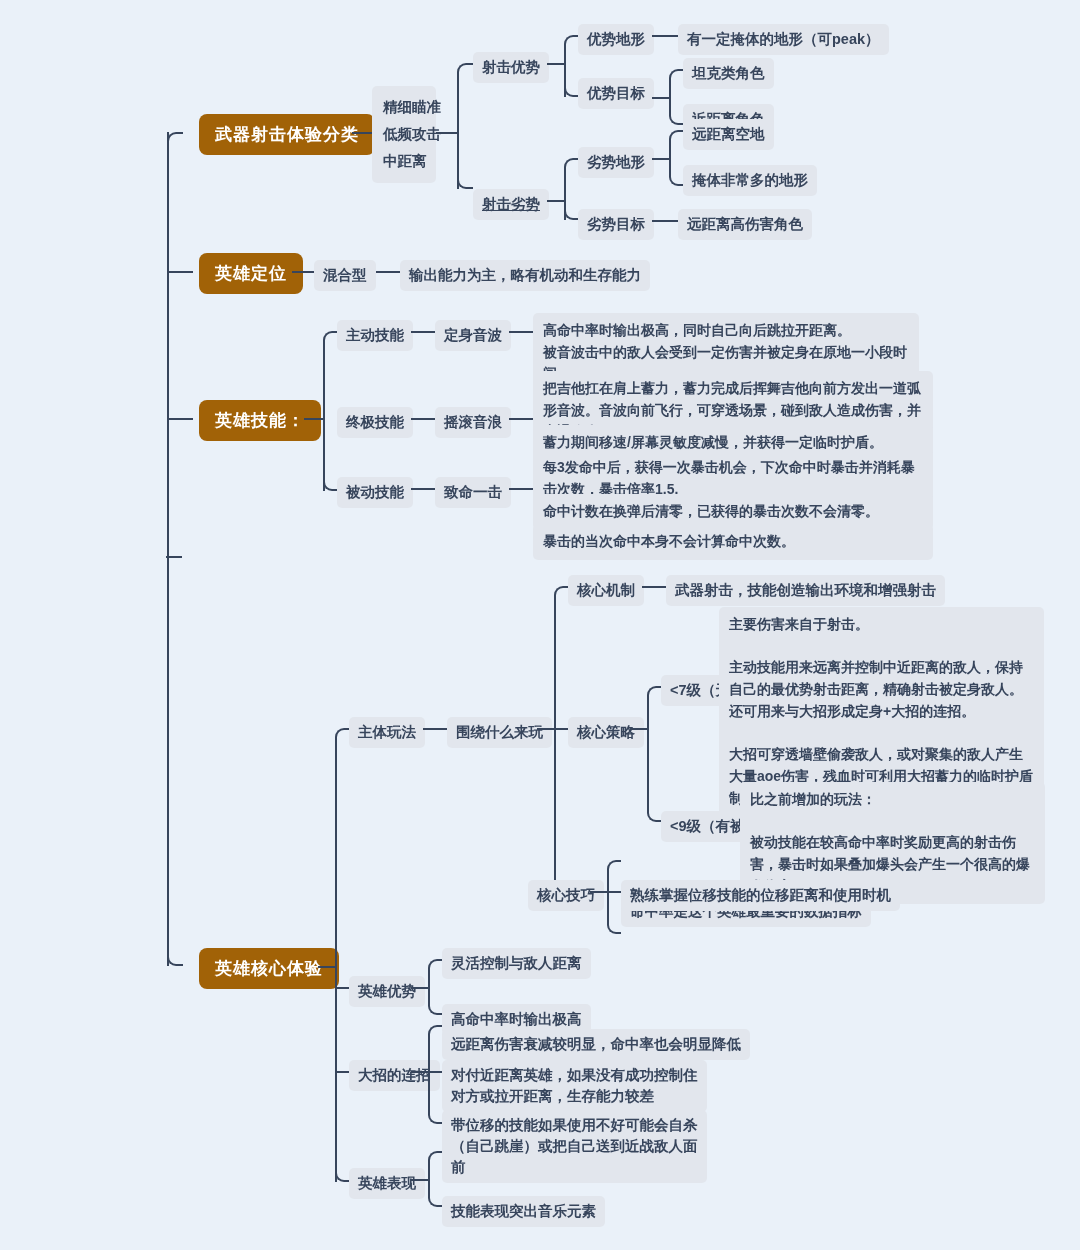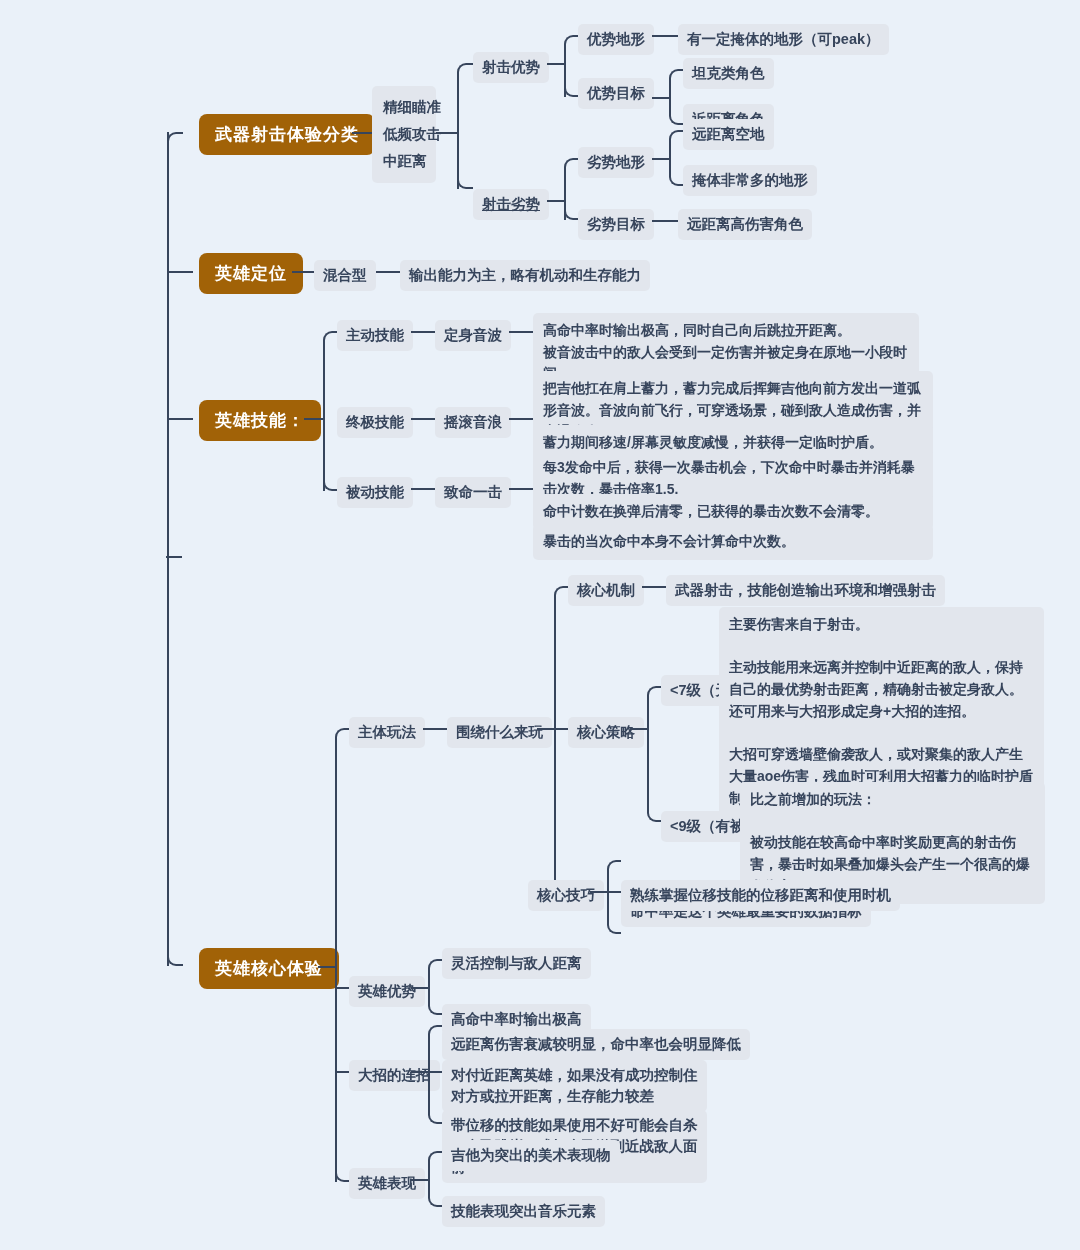--- a/index.html
+++ b/index.html
@@ -225,16 +225,15 @@
   <div class="ln lh" style="left:428px; top:1071px; width:14px;"></div>
   <div class="node chip multi" style="left:442px; top:1060px; width:265px;">对付近距离英雄，如果没有成功控制住对方或拉开距离，生存能力较差</div>
   <div class="node chip" style="left:442px; top:1029px;">远距离伤害衰减较明显，命中率也会明显降低</div>
   <div class="node chip multi" style="left:442px; top:1110px; width:265px;">带位移的技能如果使用不好可能会自杀（自己跳崖）或把自己送到近战敌人面前</div>
 
   <div class="node chip" style="left:349px; top:1168px;">英雄表现</div>
   <div class="ln lh" style="left:411px; top:1179px; width:18px;"></div>
   <div class="ln lv" style="left:428px; top:1165px; height:28px;"></div>
   <div class="cor cor-tl" style="left:428px; top:1151px; width:14px; height:14px;"></div>
   <div class="cor cor-bl" style="left:428px; top:1193px; width:14px; height:14px;"></div>
-  <div class="node chip" style="left:442px; top:1140px;">吉他为突出的美术表现物</div>
   <div class="node chip" style="left:442px; top:1196px;">技能表现突出音乐元素</div>
 
 </div>
 
 </body></html>

